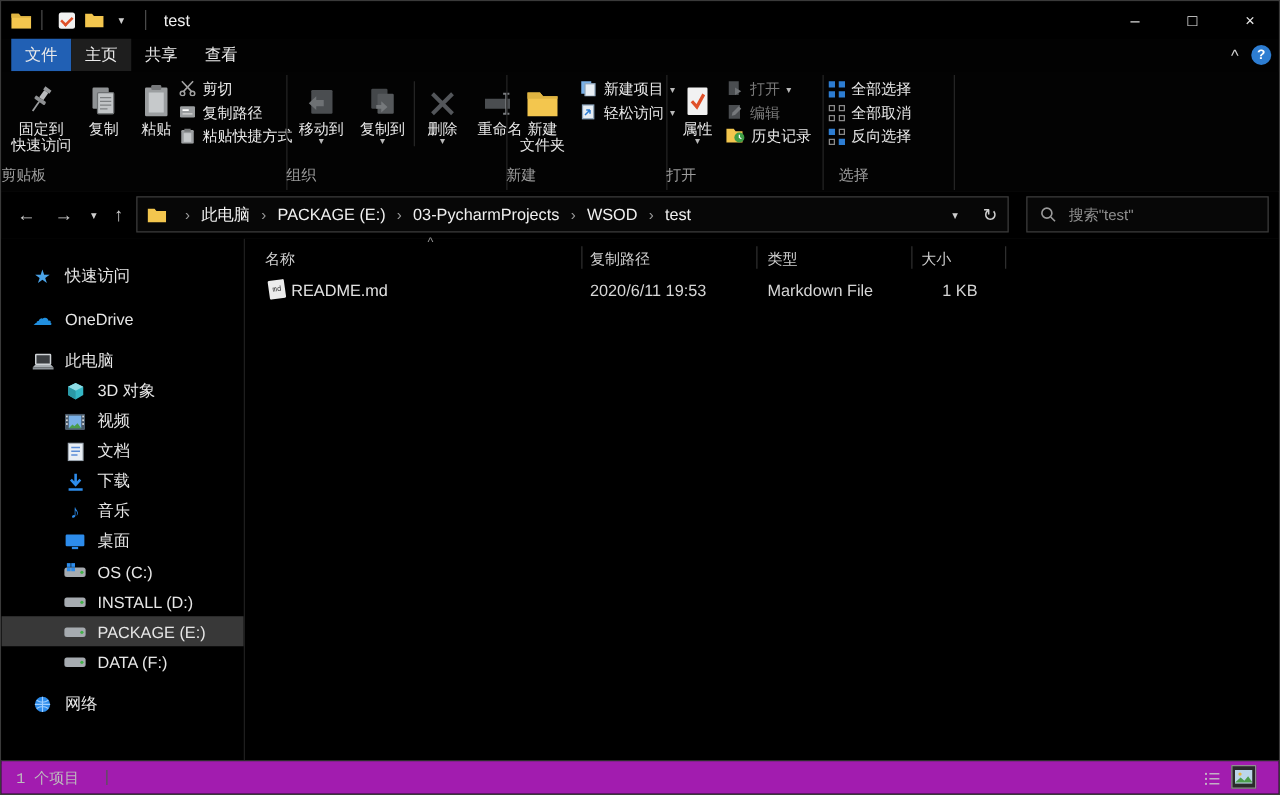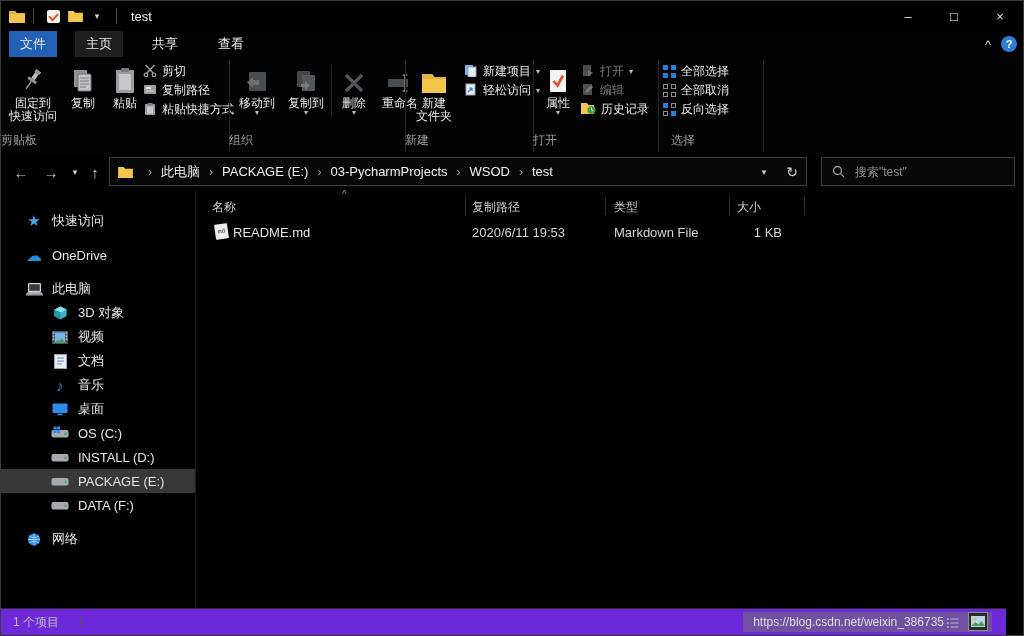--- a/index.html
+++ b/index.html
@@ -9,21 +9,21 @@
   .titlebar .appico{margin-left:8px;display:flex;}
   .vsep{width:1px;height:16px;background:#4a4a4a;margin:0 8px;}
   .qatbtn{display:flex;align-items:center;justify-content:center;width:22px;height:24px;}
   .checkico{width:13px;height:13px;background:#f2f2f2;border-radius:2px;position:relative;}
   .checkico:after{content:"";position:absolute;left:2px;top:3px;width:7px;height:4px;border-left:2px solid #e0512a;border-bottom:2px solid #e0512a;transform:rotate(-45deg);}
   .qat-dd{color:#cfcfcf;font-size:9px;}
   .wtitle{font-size:13px;color:#f0f0f0;margin-left:6px;}
   .wbtns{position:absolute;right:0;top:0;display:flex;}
   .wbtn{width:46px;height:30px;display:flex;align-items:center;justify-content:center;font-size:13px;color:#e8e8e8;}
   
-  .tabrow{position:absolute;left:0;top:30px;right:0;height:26px;background:#020202;display:flex;gap:18px;}
+  .tabrow{position:absolute;left:0;top:30px;right:0;height:26px;background:#020202;display:flex;}
   .tab{width:48px;text-align:center;line-height:26px;font-size:13px;color:#eaeaea;}
   .tab-file{background:#2160b4;margin-left:8px;}
   .tab-active{background:#1e1e1e;}
   .tabrow-right{position:absolute;right:6px;top:30px;height:26px;display:flex;align-items:center;gap:10px;}
   .collapse{color:#cfcfcf;font-size:13px;}
   .helpico{width:16px;height:16px;border-radius:50%;background:#2d7dd2;color:#fff;font-size:11px;display:flex;align-items:center;justify-content:center;font-weight:bold;}
   
   .ribbon{position:absolute;left:0;top:56px;width:1024px;height:96px;background:#030303;border-bottom:1px solid #232323;}
   .bigbtn{position:absolute;top:2px;display:flex;flex-direction:column;align-items:center;font-size:12px;line-height:13px;color:#e8e8e8;text-align:center;}
   .bigbtn .ico{height:36px;display:flex;align-items:flex-end;justify-content:center;padding-bottom:2px;}
@@ -64,21 +64,21 @@
   
   .content{position:absolute;left:196px;top:0;right:0;height:420px;}
   .hcell{position:absolute;top:8px;font-size:12px;color:#cfcfcf;}
   .hsep{position:absolute;top:6px;height:18px;width:1px;background:#2e2e2e;}
   .sortcaret{position:absolute;top:-2px;left:145px;font-size:10px;color:#9a9a9a;}
   .frow{position:absolute;left:0;top:30px;right:230px;height:24px;}
   .fcell{position:absolute;top:4px;font-size:13px;color:#e2e2e2;white-space:nowrap;}
   .mdicon{width:13px;height:15px;background:#ececec;color:#333;font-size:6px;display:flex;align-items:center;justify-content:center;transform:rotate(-8deg);border-radius:1px;font-family:"Liberation Mono",monospace;}
   .sizecell{left:480px;width:105px;text-align:right;}
   
-  .statusbar{position:absolute;left:0;bottom:0;right:17px;height:26px;background:#6d28d9;border-top:1px solid #2c2c2c;display:flex;align-items:center;}
+  .statusbar{position:absolute;left:0;bottom:0;right:0;height:26px;background:#a21caf;border-top:1px solid #2c2c2c;display:flex;align-items:center;font-family:Liberation Mono, monospace;}
   .scount{font-size:12px;color:#bdbdbd;margin-left:12px;}
   .sdiv{width:1px;height:12px;background:#555;margin-left:22px;}
   .viewbtn{position:absolute;bottom:4px;width:18px;height:17px;display:flex;align-items:center;justify-content:center;}
   .vb-list{right:44px;opacity:.85;}
   .vb-thumb{right:18px;border:1px solid #8f8f8f;background:#2a2a2a;}
   .watermark{position:absolute;right:14px;bottom:3px;height:20px;line-height:20px;background:rgba(115,115,115,0.55);color:#dedede;font-size:12px;padding:0 48px 0 10px;z-index:1;}
   .viewbtn{z-index:2;}
 </style>
 </head>
 <body>
@@ -433,20 +433,29 @@
       <div class="sitem child">
         <span class="sico">
           <svg width="13" height="15" viewBox="0 0 13 15">
               <rect x="0.5" y="0.5" width="12" height="14" fill="#e8eef4" stroke="#9aa4ae"></rect>
               <path d="M3 4h7M3 7h7M3 10h5" stroke="#5b8dd6" stroke-width="1.2"></path>
             </svg>
         </span>
         <span>文档</span>
       </div>
       <div class="sitem child">
+        <span class="sico">
+          <svg width="15" height="15" viewBox="0 0 16 16">
+              <path d="M8 1v8M4 6l4 4.5L12 6" stroke="#2d8ceb" stroke-width="2.2" fill="none"></path>
+              <path d="M2 14.5h12" stroke="#2d8ceb" stroke-width="2.2"></path>
+            </svg>
+        </span>
+        <span>下载</span>
+      </div>
+      <div class="sitem child">
         <span class="sico glyph-b">♪</span>
         <span>音乐</span>
       </div>
       <div class="sitem child">
         <span class="sico">
           <svg width="16" height="14" viewBox="0 0 16 14">
               <rect x="0.5" y="1.5" width="15" height="9.5" rx="1" fill="#2d8ceb"></rect>
               <rect x="5.5" y="11.5" width="5" height="1.8" fill="#2d8ceb"></rect>
             </svg>
         </span>
@@ -524,21 +533,20 @@
         <span class="fcell" style="left:275px;color:#d6d6d6;">2020/6/11 19:53</span>
         <span class="fcell" style="left:417px;color:#d6d6d6;">Markdown File</span>
         <span class="fcell sizecell" style="color:#d6d6d6;">1 KB</span>
       </div>
     </div>
   </div>
 
   <div class="statusbar">
     <span class="scount">1 个项目</span>
     <span class="sdiv"></span>
-    <span class="watermark">https://blog.csdn.net/weixin_386735</span>
     <span class="viewbtn vb-list">
       <svg width="13" height="12" viewBox="0 0 13 12">
           <g stroke="#c9c9c9" stroke-width="1.2">
             <path d="M3.5 2h8M3.5 6h8M3.5 10h8"></path>
           </g>
           <g fill="#c9c9c9">
             <rect x="0" y="1.3" width="1.6" height="1.6"></rect>
             <rect x="0" y="5.3" width="1.6" height="1.6"></rect>
             <rect x="0" y="9.3" width="1.6" height="1.6"></rect>
           </g>

